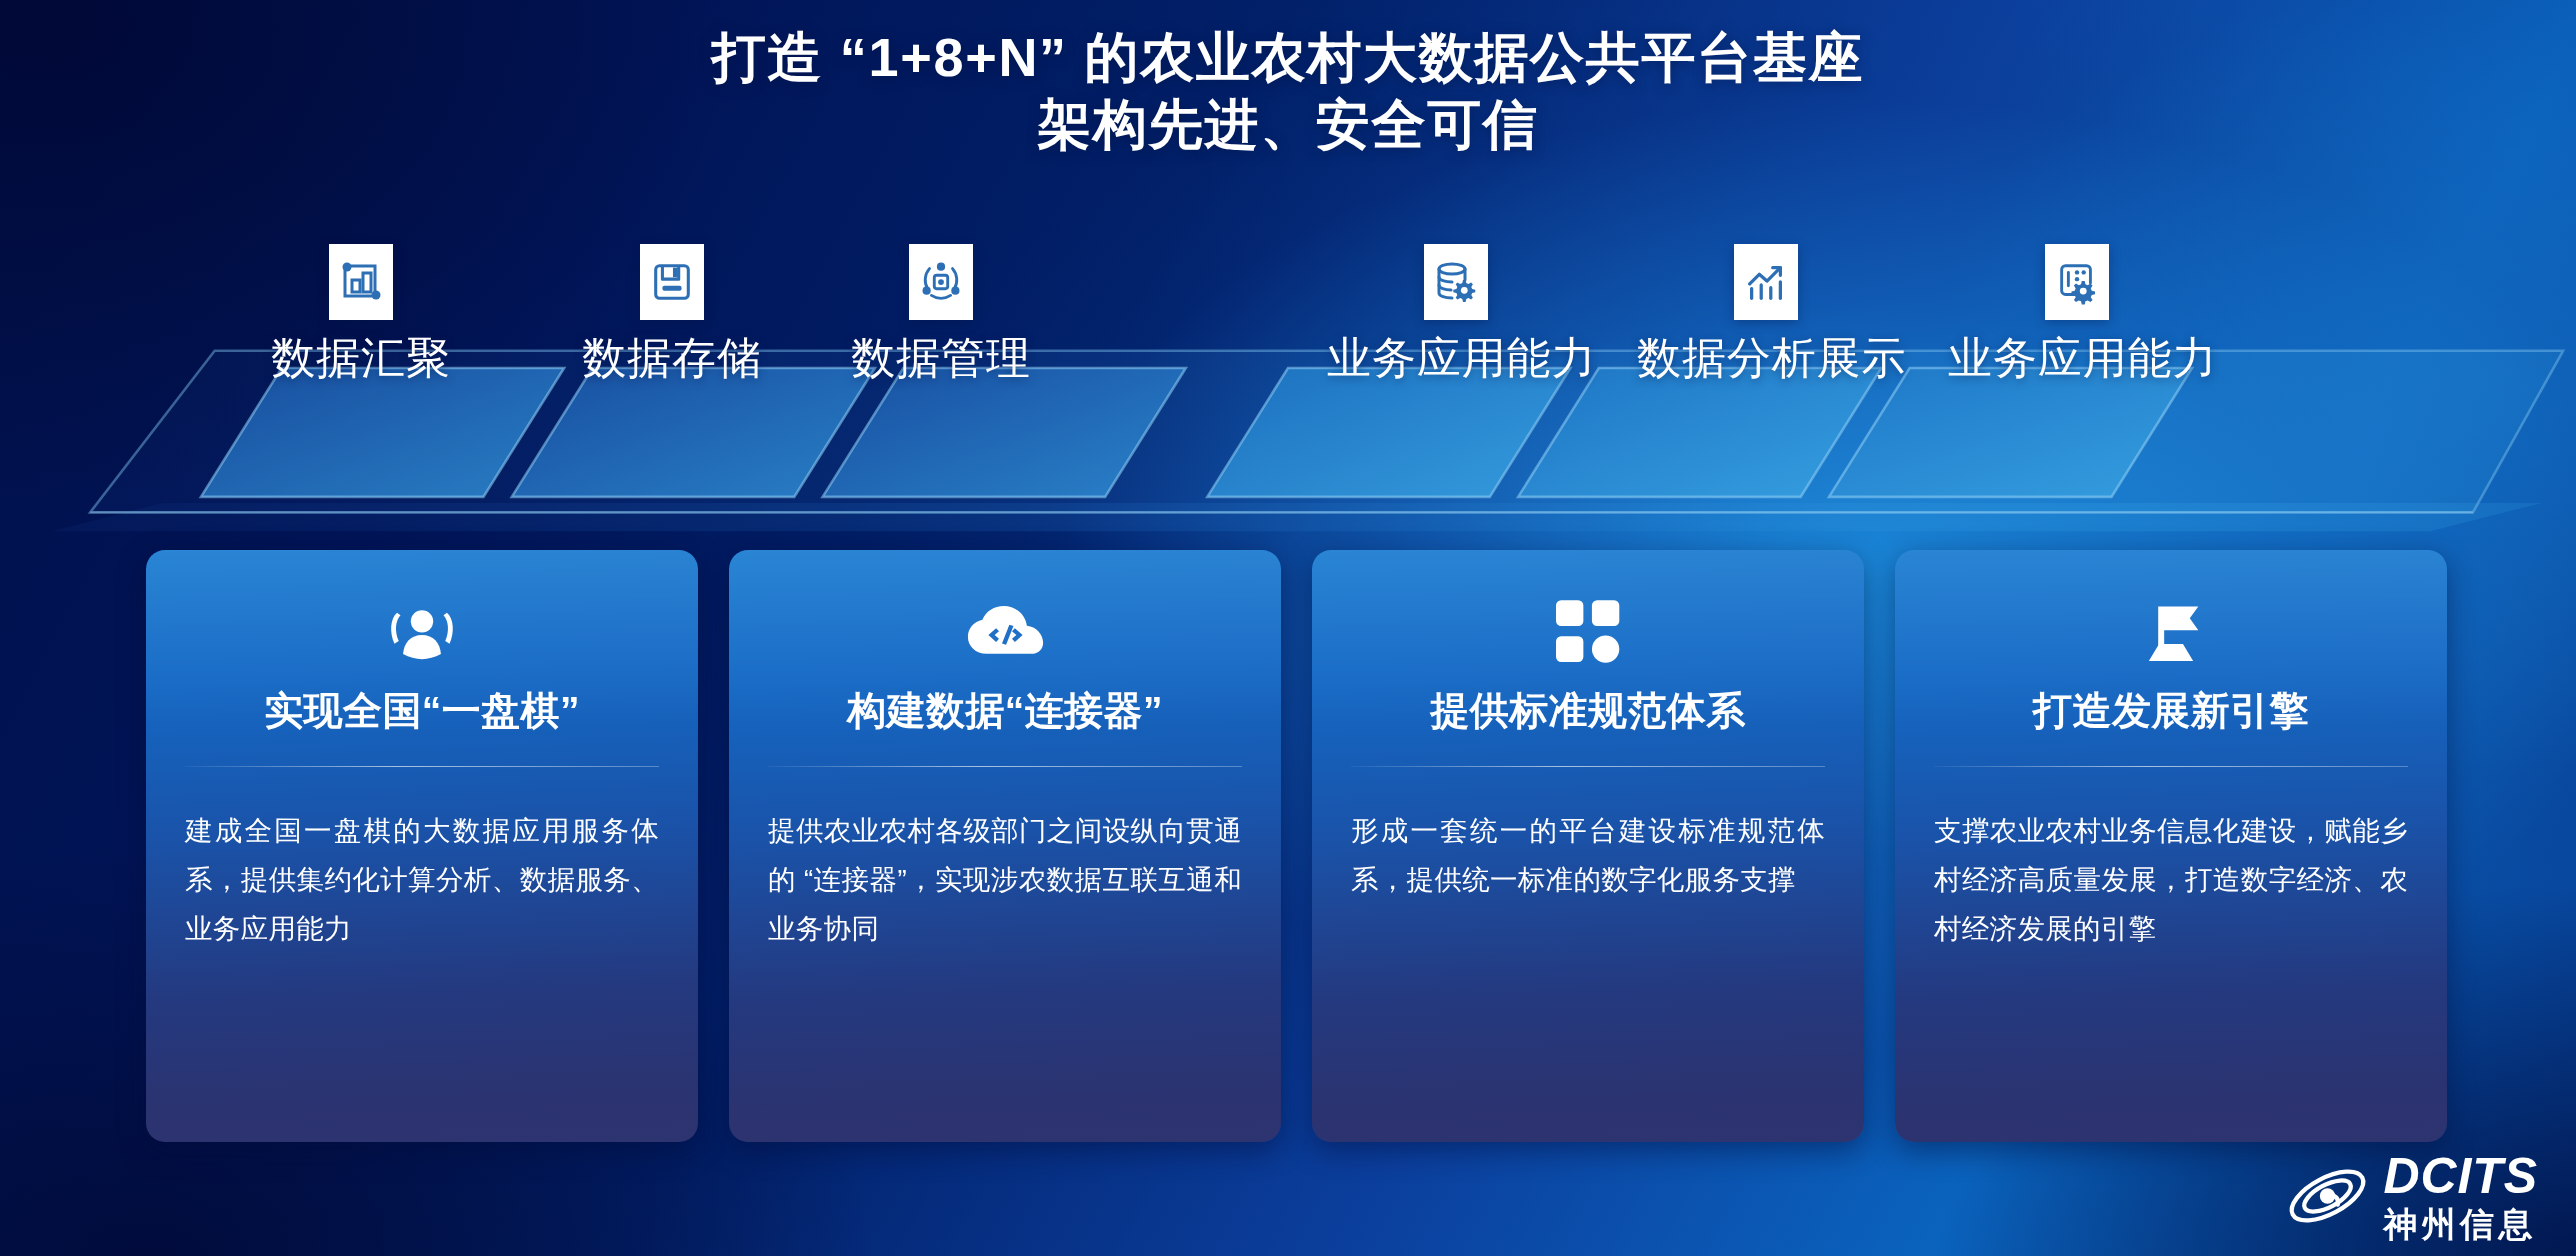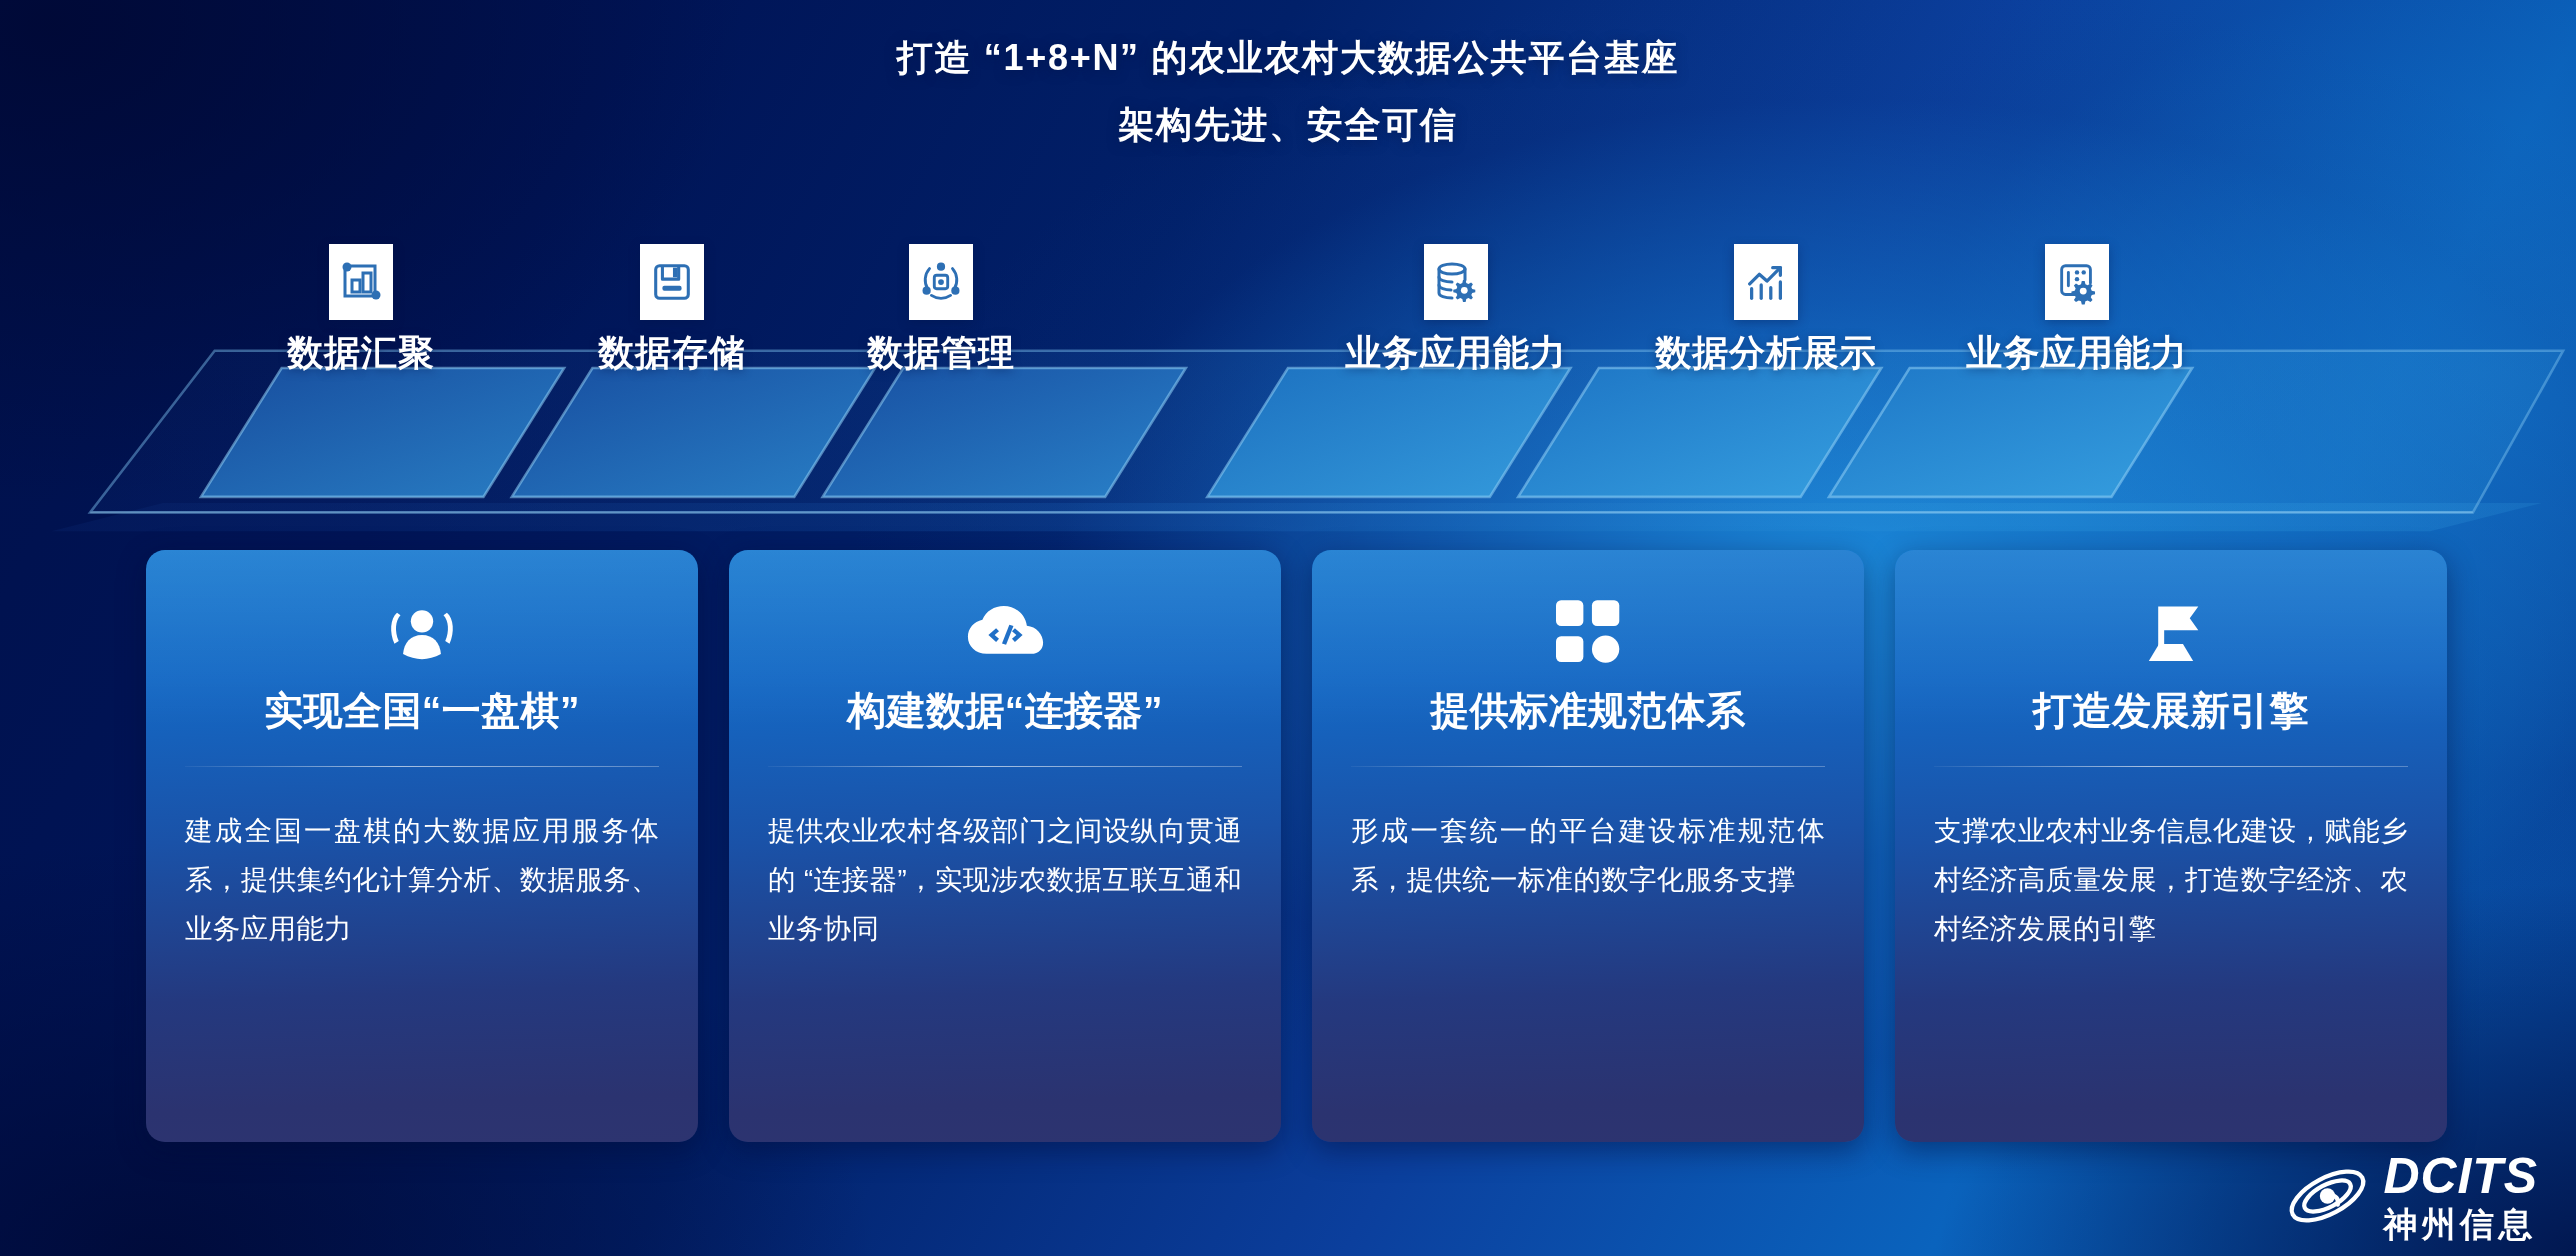--- a/index.html
+++ b/index.html
@@ -38,21 +38,21 @@
   .title-block {
     position: absolute;
     top: 24px;
     left: 0;
     width: 2576px;
     text-align: center;
     z-index: 6;
   }
   .title-line {
     color: #ffffff;
-    font-size: 36px;
+    font-size: 54px;
     font-weight: 700;
     line-height: 67px;
     letter-spacing: 1.7px;
     text-shadow: 0 1.7px 12px rgba(0,20,70,0.55);
     white-space: nowrap;
   }
 
   
   .ribbon-wrap {
     position: absolute;
@@ -80,22 +80,22 @@
     margin: 0 auto 8.6px auto;
     background: #ffffff;
     display: flex;
     align-items: center;
     justify-content: center;
     box-shadow: 0 2.6px 10.3px rgba(0,20,70,0.35);
   }
   .ribbon-icon svg { display: block; }
   .ribbon-label {
     color: #ffffff;
-    font-size: 36px;
-    font-weight: 700;
+    font-size: 44px;
+    font-weight: 400;
     letter-spacing: 0.9px;
     white-space: nowrap;
     text-shadow: 0 1.7px 8.6px rgba(0,24,80,0.5);
   }
 
   
   .cards {
     position: absolute;
     top: 550px;
     left: 146px;

